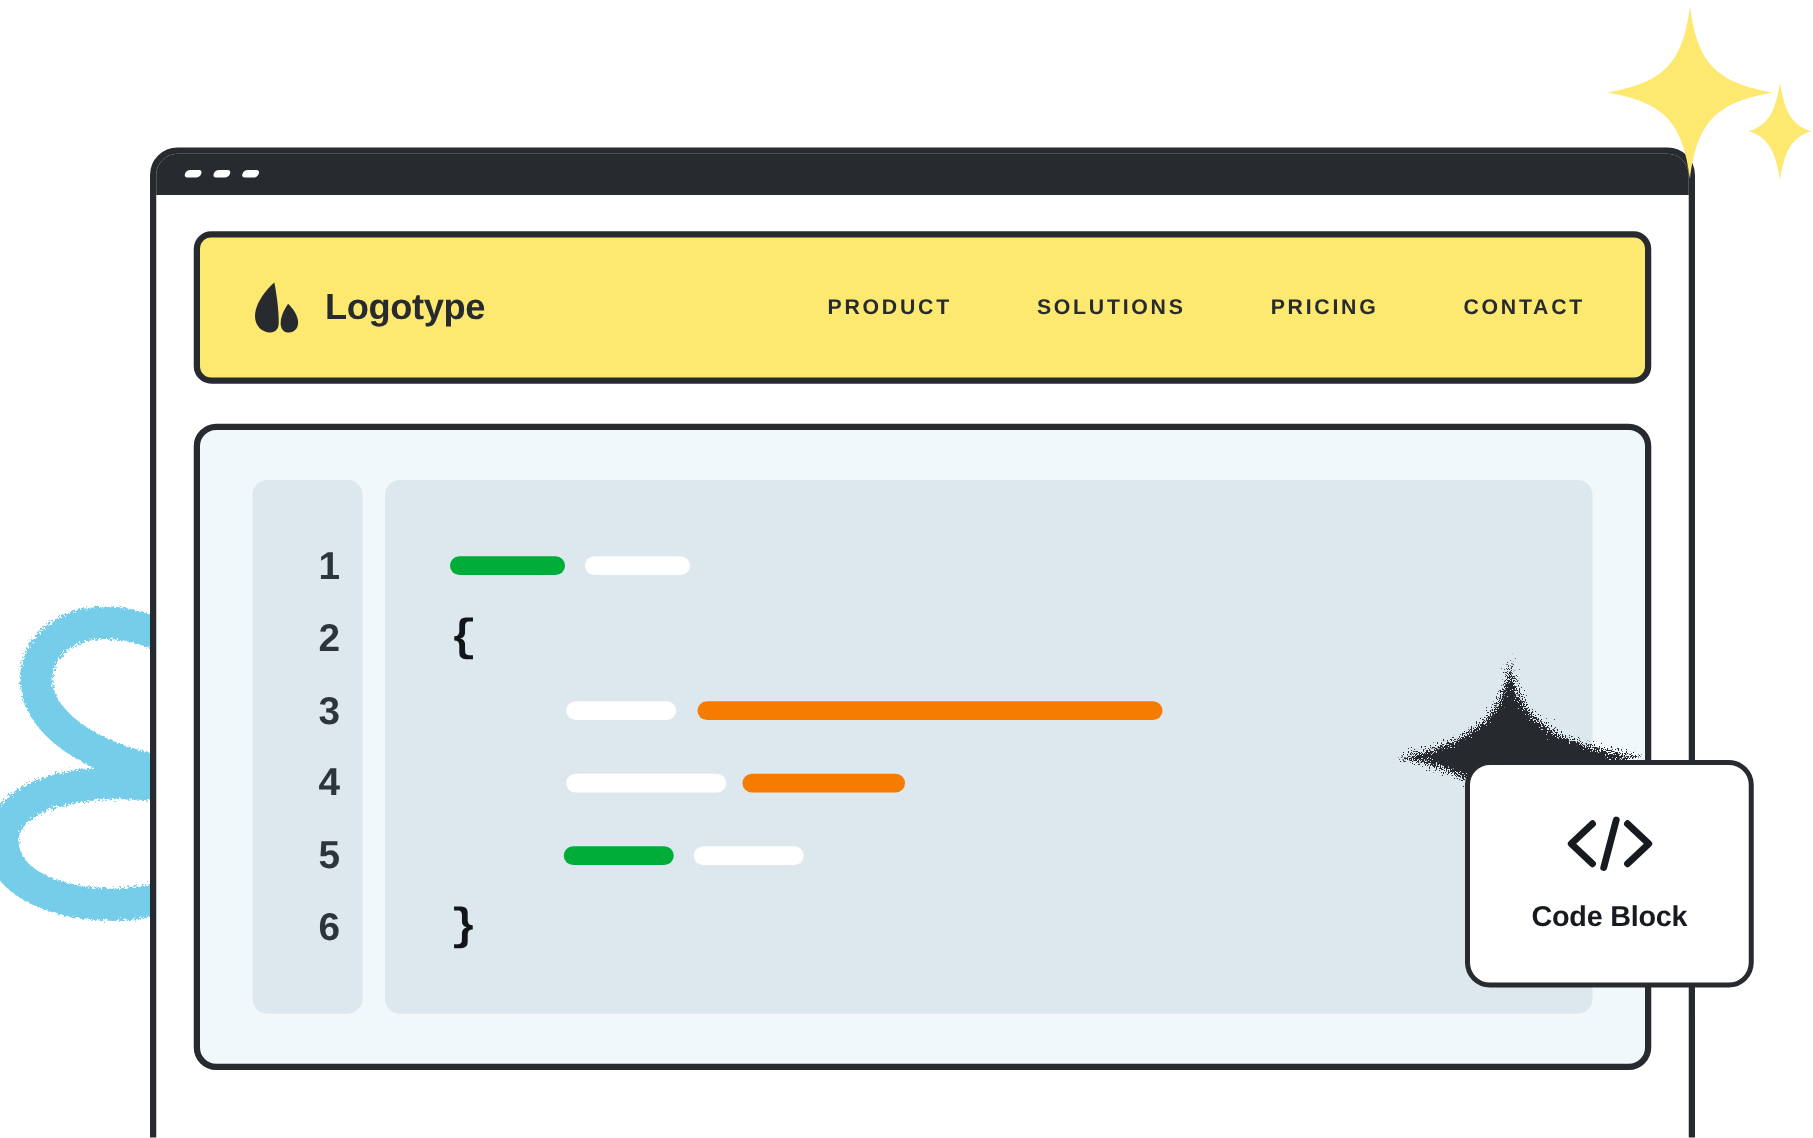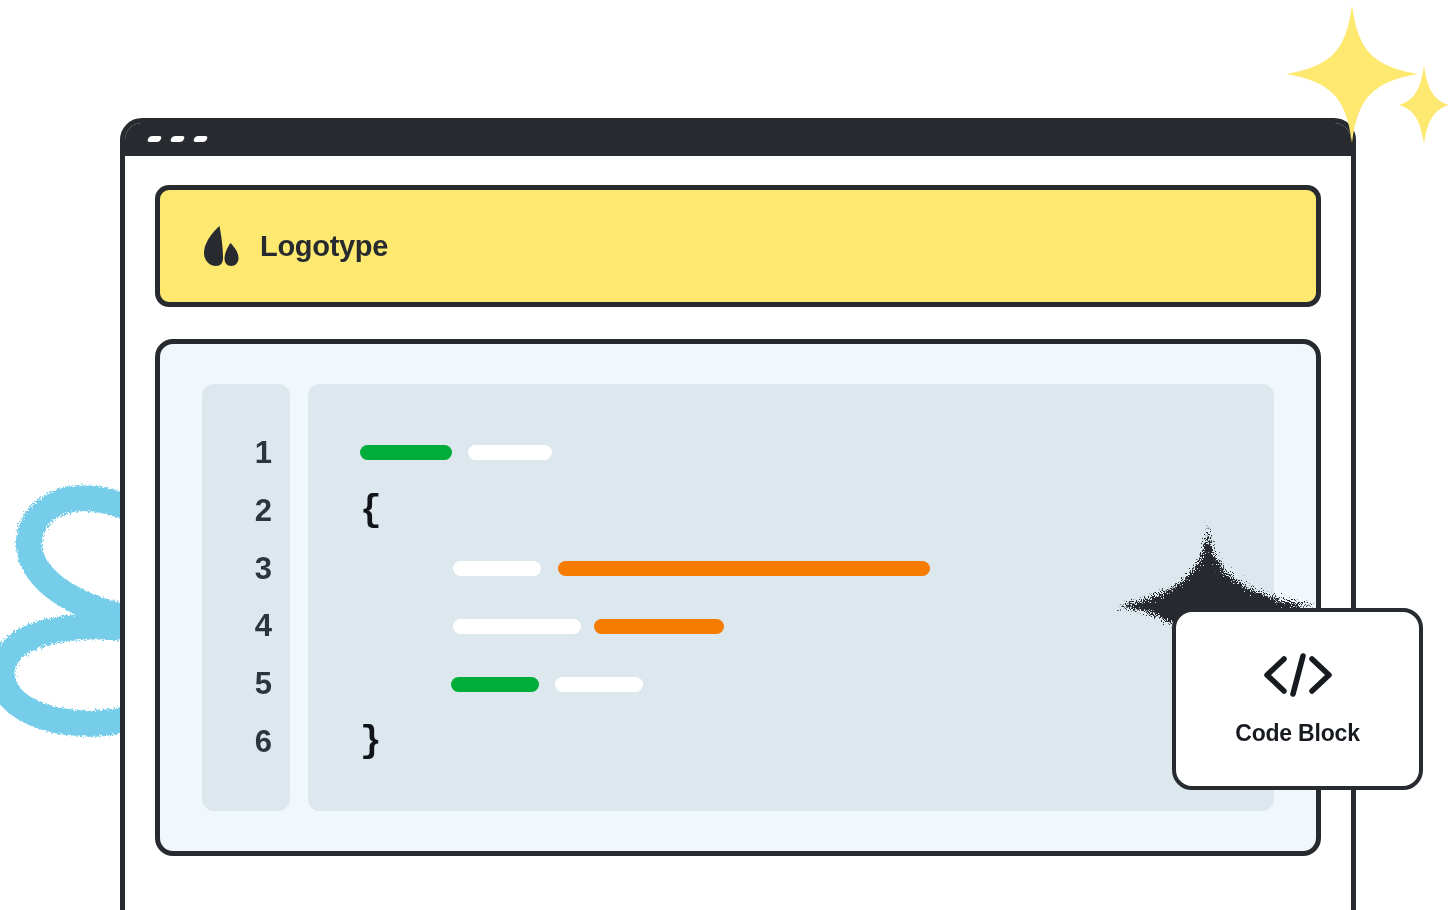--- a/index.html
+++ b/index.html
@@ -187,21 +187,21 @@
     height: 15px;
     border-radius: 8px;
     position: absolute;
   }
 
   
   .badge-card {
     position: absolute;
     left: 1172px;
     top: 608px;
-    width: 251px;
+    width: 231px;
     height: 182px;
     background: #ffffff;
     border: 4px solid #272a2e;
     border-radius: 20px;
     box-sizing: border-box;
     display: flex;
     flex-direction: column;
     align-items: center;
     justify-content: center;
     gap: 22px;
@@ -251,20 +251,26 @@
   <div class="window-body">
 
     <div class="navbar">
       <div class="brand">
         <svg class="logo-mark" viewBox="0 0 40 42">
           <path d="M17.5 1 C17.5 1 2 14 2 28 C2 36 8 41 14 41 C18.5 41 21 38 21 33 C21 22 19 9 17.5 1 Z" fill="#272a2e"></path>
           <path d="M28.5 18 C28.5 18 22.5 26 22.5 33.5 C22.5 38 25 41 29 41 C33.5 41 36.5 37.5 36.5 33 C36.5 27 31.5 21 28.5 18 Z" fill="#272a2e"></path>
         </svg>
         <span class="brand-name">Logotype</span>
       </div>
+      <nav class="nav-links">
+        <span class="nav-link">PRODUCT</span>
+        <span class="nav-link">SOLUTIONS</span>
+        <span class="nav-link">PRICING</span>
+        <span class="nav-link">CONTACT</span>
+      </nav>
     </div>
 
     <div class="editor-panel">
 
       <div class="gutter">
         <span class="gutter-num">1</span>
         <span class="gutter-num">2</span>
         <span class="gutter-num">3</span>
         <span class="gutter-num">4</span>
         <span class="gutter-num">5</span>

